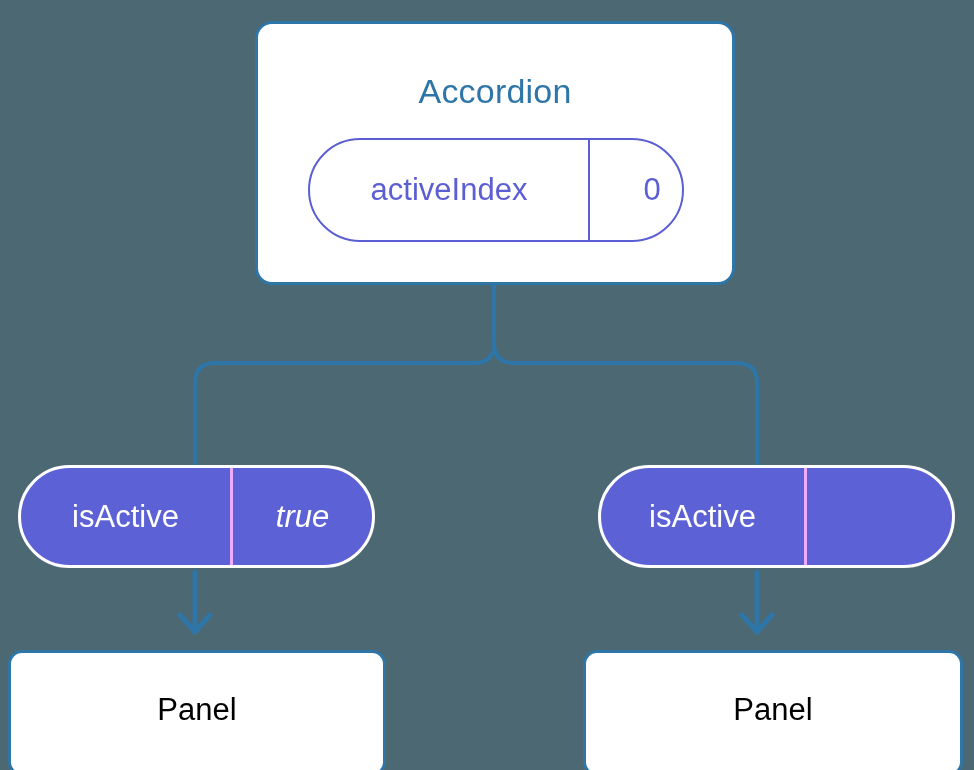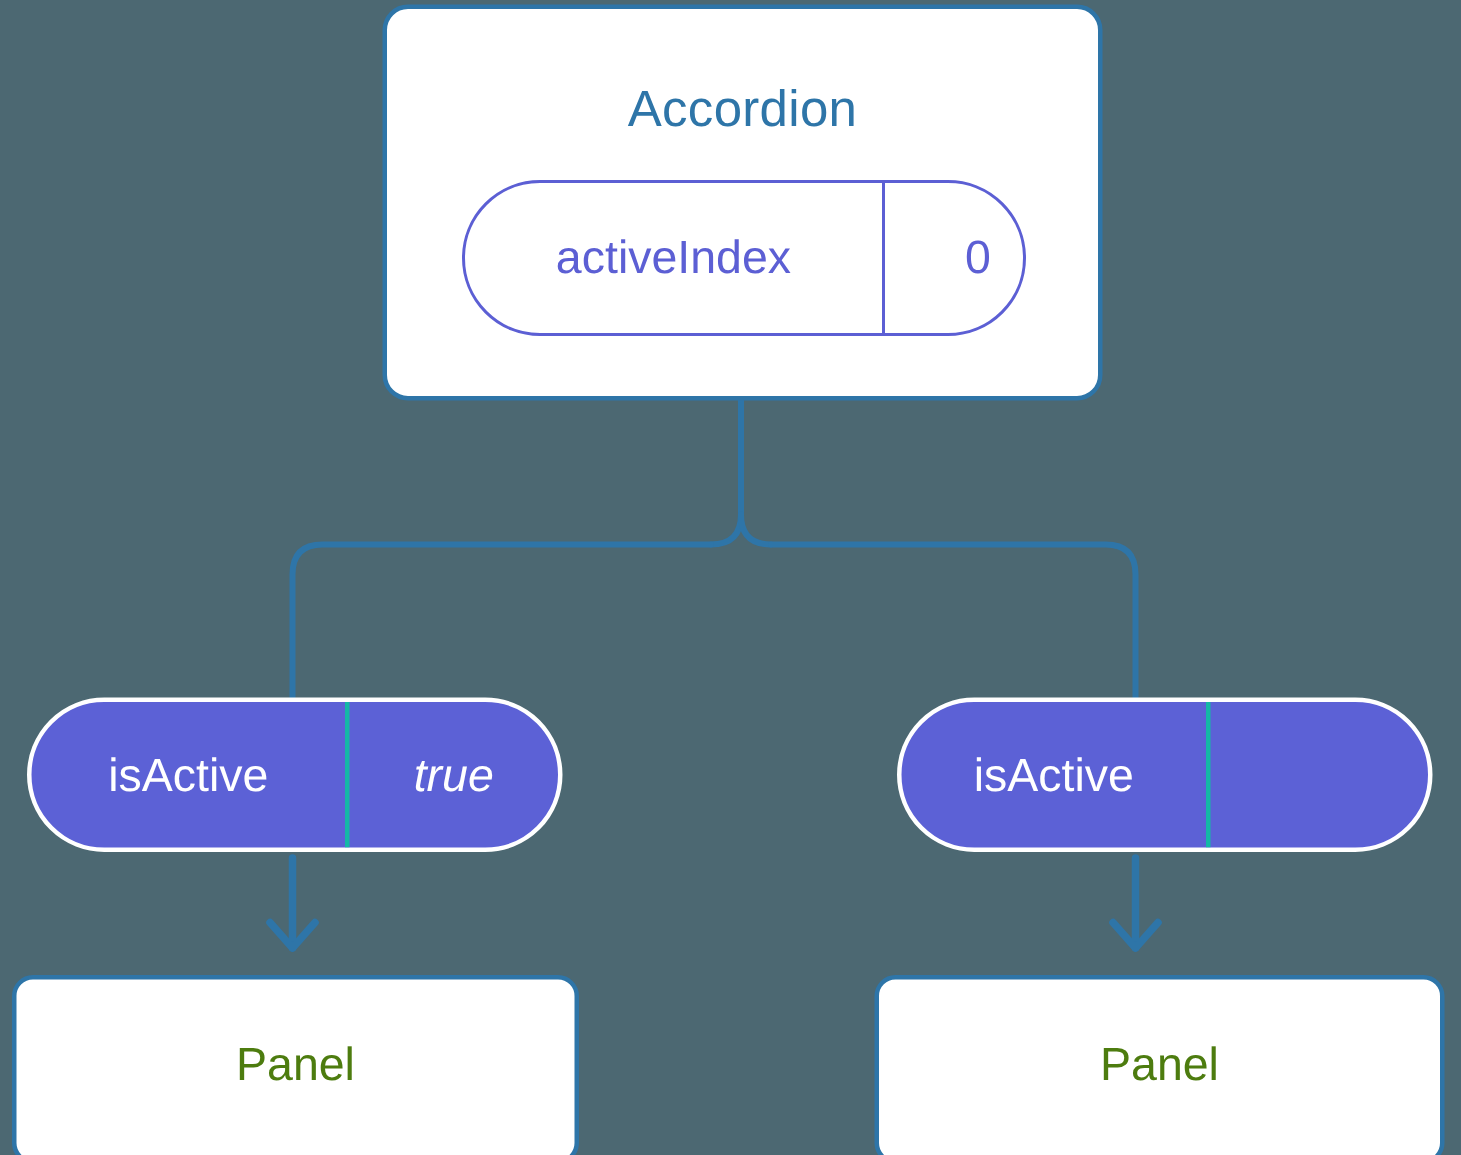--- a/index.html
+++ b/index.html
@@ -26,21 +26,21 @@
   
   .node-card {
     position: absolute;
     background: #ffffff;
     border: 3px solid #2e75a8;
     border-radius: 17px;
     box-sizing: border-box;
   }
   #accordion-card {
     left: 255px;
-    top: 3px;
+    top: 21px;
     width: 480px;
     height: 264px;
     display: flex;
     flex-direction: column;
     align-items: center;
   }
   .card-title {
     color: #2e75a8;
     font-size: 34px;
     line-height: 1;
@@ -100,21 +100,21 @@
   .pill-filled .pill-val {
     display: flex;
     align-items: center;
     justify-content: center;
     color: #ffffff;
     font-size: 31px;
     white-space: nowrap;
     box-sizing: border-box;
   }
   .pill-filled .pill-key {
-    border-right: 3px solid #14b8a6;
+    border-right: 3px solid #f0abfc;
   }
   .pill-filled .pill-val {
     flex: 1;
     font-style: italic;
   }
 
   #left-isactive-pill {
     left: 18px;
     top: 465px;
     width: 357px;
@@ -147,21 +147,21 @@
     width: 378px;
     height: 126px;
   }
   #right-panel-card {
     left: 583px;
     top: 650px;
     width: 380px;
     height: 126px;
   }
   .panel-label {
-    color: #4d7c0f;
+    color: #000000;
     font-size: 31px;
     white-space: nowrap;
     margin-top: -6px;
   }
 </style>
 </head>
 <body>
 
 <div id="stage">
 

